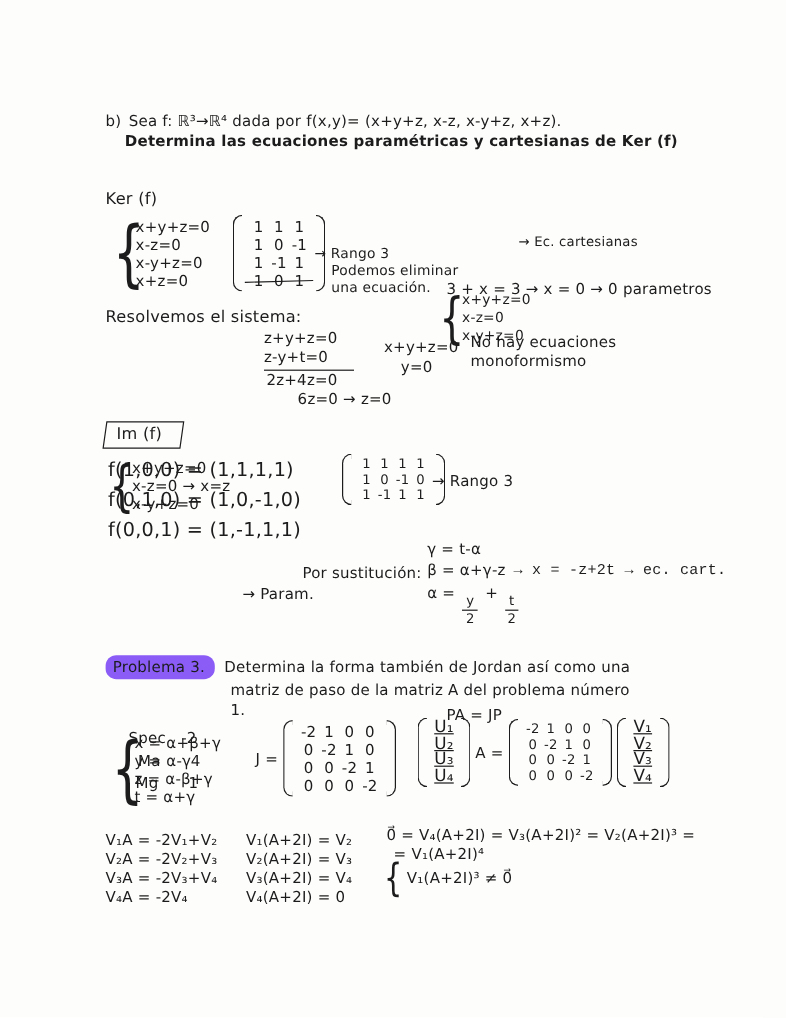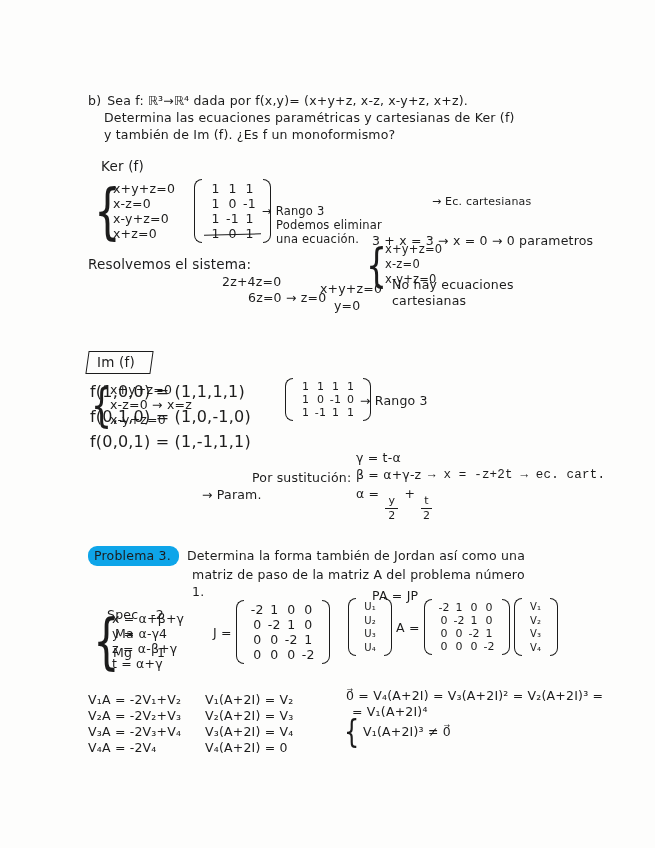--- a/index.html
+++ b/index.html
@@ -7,21 +7,21 @@
     position:relative; width:655px; height:848px;
     background:#fdfdfc; color:#1c1c1c;
     font-family:"DejaVu Sans", sans-serif;
     font-size:12.5px; letter-spacing:.2px; overflow:hidden;
   }
   .abs { position:absolute; }
   .line { white-space:nowrap; }
 
   
   .hdr { line-height:17px; }
-  .hdr .indent { padding-left:16px; }
+  .hdr .indent { padding-left:16px;font-weight:bold; }
   .hdr-label { margin-right:6px; }
 
   .title { font-size:13.5px; }
 
   
   .sys { position:relative; padding-left:13px; line-height:15px; }
   .sys::before {
     content:"{"; position:absolute; left:-6px; top:50%;
     font-weight:normal; color:#1c1c1c;
   }
@@ -35,21 +35,21 @@
   .matrix .paren.l { border:1.6px solid #1c1c1c; border-right:none; border-radius:10px 0 0 10px; margin-right:2px; }
   .matrix .paren.r { border:1.6px solid #1c1c1c; border-left:none; border-radius:0 10px 10px 0; margin-left:2px; }
   .matrix .mbody { display:flex; flex-direction:column; justify-content:center; padding:2px 3px; }
   .mrow { display:flex; position:relative; line-height:15px; }
   .mcell { width:17px; text-align:center; }
   .matrix.small { font-size:11px; }
   .matrix.small .mrow { line-height:13px; }
   .matrix.small .mcell { width:15px; }
   .matrix.vec .mcell { width:18px; }
   .matrix.vec .mrow { line-height:13.5px; }
-  .matrix.vec { font-size:10px; }
+  .matrix.vec { font-size:14px;text-decoration:underline; }
 
   
   [data-name="ker-matrix"] .mrow:nth-child(4)::after {
     content:""; position:absolute; left:-3px; right:-3px; top:52%;
     border-top:1.4px solid #1c1c1c; transform:rotate(-1.5deg);
   }
 
   
   .sum-top { border-bottom:1.6px solid #1c1c1c; padding-bottom:2px; display:inline-block; padding-right:14px; }
   .sum-block .line { line-height:16px; }
@@ -67,21 +67,21 @@
   .im-lines .line { line-height:25px; font-size:16px; }
 
   
   .frac { display:inline-flex; flex-direction:column; align-items:center;
           vertical-align:-6px; line-height:1.05; font-size:11px; margin:0 2px; }
   .frac .num { border-bottom:1.3px solid #1c1c1c; padding:0 3px 1px; }
   .frac .den { padding-top:1px; }
 
   
   .badge {
-    background:#0ea5e9; border-radius:9px; padding:1px 8px 2px 6px;
+    background:#8b5cf6; border-radius:9px; padding:1px 8px 2px 6px;
     margin-right:8px; display:inline-block;
   }
   .prob-text { line-height:17px; }
   .prob-text .indent { padding-left:104px; }
   .prob-text .indent2 { padding-left:104px; }
 
   .spec-table .srow { display:flex; line-height:19px;align-items:flex-end; }
   .spec-table .sname { width:44px; padding-left:4px; }
   .spec-table .sname.in1 { padding-left:12px; }
   .spec-table .sname.in2 { padding-left:10px; }
@@ -93,24 +93,23 @@
 </head>
 <body>
 
 <div class="page" data-name="notebook-page">
 
   <div class="abs hdr" style="left:88px; top:92px; width:500px;" data-name="exercise-header">
     <div class="line" data-name="header-line-1">
       <span class="hdr-label" data-name="item-label">b)</span><span data-name="problem-statement-line1">Sea f: ℝ³→ℝ⁴ dada por f(x,y)= (x+y+z, x-z, x-y+z, x+z).</span>
     </div>
     <div class="line indent" data-name="problem-statement-line2">Determina las ecuaciones paramétricas y cartesianas de Ker (f)</div>
-    <div class="line indent" data-name="problem-statement-line3">y también de Im (f). ¿Es f un monoformismo?</div>
-  </div>
-
-  <div class="abs title" style="left:101px; top:158px;" data-name="ker-title">Ker (f)</div>
+  </div>
+
+  <div class="abs title" style="left:88px; top:158px;" data-name="ker-title">Ker (f)</div>
 
   <div class="abs sys br4" style="left:100px; top:181px;" data-name="ker-system-full">
       <div class="line" data-name="equation-line">x+y+z=0</div>
       <div class="line" data-name="equation-line">x-z=0</div>
       <div class="line" data-name="equation-line">x-y+z=0</div>
       <div class="line" data-name="equation-line">x+z=0</div>
     </div>
 
   <div class="abs matrix" style="left:194px; top:179px;" data-name="ker-matrix">
     <span class="paren l" data-name="left-paren"></span>
@@ -155,32 +154,33 @@
 
   <div class="abs title" style="left:88px; top:256px;" data-name="solve-title">Resolvemos el sistema:</div>
 
   <div class="abs sys br3" style="left:97px; top:277px;" data-name="solve-system">
       <div class="line" data-name="equation-line">x+y+z=0</div>
       <div class="line" data-name="equation-line">x-z=0 → x=z</div>
       <div class="line" data-name="equation-line">x-y+z=0</div>
     </div>
 
   <div class="abs sum-block" style="left:220px; top:274px;" data-name="elimination-sum">
+    <div class="sum-top" data-name="sum-equations"><div class="line" data-name="equation-line">z+y+z=0</div><div class="line" data-name="equation-line">z-y+t=0</div></div>
     <div class="line sum-result" data-name="sum-result">2z+4z=0</div>
     <div class="line sum-final" data-name="sum-final">6z=0 → z=0</div>
   </div>
 
   <div class="abs" style="left:320px; top:280px; line-height:17px;" data-name="reduced-result">
     <div class="line" data-name="equation-line">x+y+z=0</div>
     <div class="line" style="padding-left:14px;" data-name="equation-line">y=0</div>
   </div>
 
   <div class="abs" style="left:392px; top:277px; line-height:16px;" data-name="no-parametric-note">
     <div class="line" data-name="note-line">No hay ecuaciones</div>
-    <div class="line" data-name="note-line">cartesianas</div>
+    <div class="line" data-name="note-line">monoformismo</div>
   </div>
 
   <div class="abs" style="left:87px; top:351px;" data-name="im-title-box">
     <div class="imbox"><span data-name="im-title">Im (f)</span></div>
   </div>
 
   <div class="abs im-lines" style="left:90px; top:379px;" data-name="im-generator-lines">
       <div class="line" data-name="image-vector-line">f(1,0,0) = (1,1,1,1)</div>
       <div class="line" data-name="image-vector-line">f(0,1,0) = (1,0,-1,0)</div>
       <div class="line" data-name="image-vector-line">f(0,0,1) = (1,-1,1,1)</div>
@@ -374,21 +374,21 @@
       <div class="line" data-name="chain-equation">V₃A = -2V₃+V₄</div>
       <div class="line" data-name="chain-equation">V₄A = -2V₄</div>
     </div>
   <div class="abs chain" style="left:205px; top:692px;" data-name="chain-column-2">
       <div class="line" data-name="chain-equation">V₁(A+2I) = V₂</div>
       <div class="line" data-name="chain-equation">V₂(A+2I) = V₃</div>
       <div class="line" data-name="chain-equation">V₃(A+2I) = V₄</div>
       <div class="line" data-name="chain-equation">V₄(A+2I) = 0</div>
     </div>
 
-  <div class="abs chain" style="left:346px; top:688px; line-height:16px;" data-name="chain-column-3">
+  <div class="abs chain" style="left:322px; top:688px; line-height:16px;" data-name="chain-column-3">
     <div class="line" data-name="zero-chain-line1">0⃗ = V₄(A+2I) = V₃(A+2I)² = V₂(A+2I)³ =</div>
     <div class="line" style="padding-left:6px;" data-name="zero-chain-line2">= V₁(A+2I)⁴</div>
     <div class="sys br2" style="margin-top:4px; margin-left:4px;" data-name="jordan-conditions">
         <div class="line" data-name="condition-line">V₁(A+2I)³ ≠ 0⃗</div>
       </div>
   </div>
 
 </div>
 
 </body></html>

